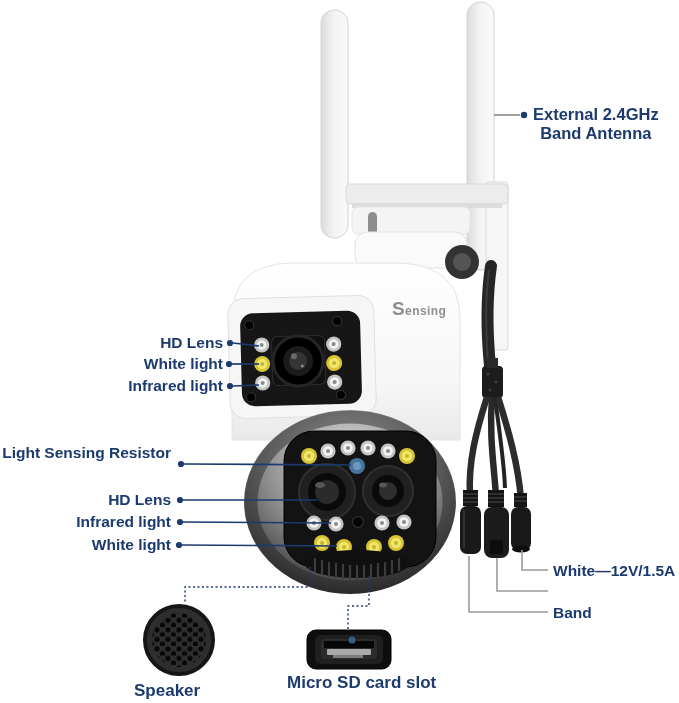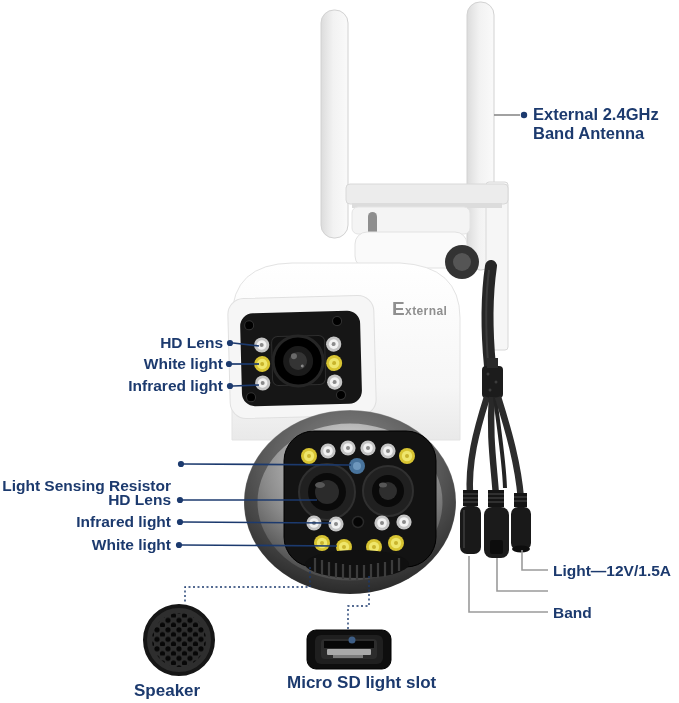--- a/index.html
+++ b/index.html
@@ -2,21 +2,21 @@
 <html><head>
 <meta charset="utf-8">
 <style>
   html,body{margin:0;padding:0;background:#fff;}
   .stage{position:relative;width:679px;height:703px;background:#ffffff;overflow:hidden;
          font-family:"Liberation Sans",sans-serif;}
   .stage svg{position:absolute;left:0;top:0;}
   .lbl{position:absolute;font-weight:bold;font-size:15.5px;line-height:18px;
        color:#1c3a6e;white-space:nowrap;}
   .lbl.r{}
-  .lbl.big{font-size:16.5px;line-height:18.5px;}
+  .lbl.big{font-size:16.5px;line-height:18.5px;text-align:center;}
   .lbl.det{font-size:17px;line-height:19px;}
   .brand{position:absolute;left:392px;top:299px;width:70px;color:#8f8f8f;
          font-weight:bold;font-size:12px;letter-spacing:.4px;line-height:20px;}
   .brand::first-letter{font-size:19px;}
 </style>
 </head>
 <body>
 
 <div class="stage">
 
@@ -217,35 +217,35 @@
 
     <path d="M 522,550 V 570 H 548" stroke="#9b9b9b" stroke-width="1.6"></path>
     <path d="M 497,558 V 591 H 548" stroke="#9b9b9b" stroke-width="1.6"></path>
     <path d="M 469,556 V 612 H 548" stroke="#9b9b9b" stroke-width="1.6"></path>
 
     <path d="M 310,567 V 587 H 185 V 603" stroke="#1c3a6e" stroke-width="1.4" stroke-dasharray="2,2.5"></path>
     <path d="M 369,576 V 606 H 348 V 629" stroke="#1c3a6e" stroke-width="1.4" stroke-dasharray="2,2.5"></path>
   </g>
 </svg>
 
-<div class="brand">External</div>
+<div class="brand">Sensing</div>
 
 <div class="lbl big" style="left:533px;top:105px;">
   <div>External 2.4GHz</div>
   <div>Band Antenna</div>
 </div>
 
 <div class="lbl r" style="right:456px;top:334px;">HD Lens</div>
 <div class="lbl r" style="right:456px;top:355px;">White light</div>
 <div class="lbl r" style="right:456px;top:377px;">Infrared light</div>
 
-<div class="lbl r" style="right:508px;top:477px;">Light Sensing Resistor</div>
+<div class="lbl r" style="right:508px;top:444px;">Light Sensing Resistor</div>
 <div class="lbl r" style="right:508px;top:491px;">HD Lens</div>
 <div class="lbl r" style="right:508px;top:513px;">Infrared light</div>
 <div class="lbl r" style="right:508px;top:536px;">White light</div>
 
-<div class="lbl" style="left:553px;top:562px;">Light—12V/1.5A</div>
+<div class="lbl" style="left:553px;top:562px;">White—12V/1.5A</div>
 <div class="lbl" style="left:553px;top:604px;">Band</div>
 
 <div class="lbl det" style="left:134px;top:681px;width:92px;text-align:left;">Speaker</div>
-<div class="lbl det" style="left:287px;top:673px;">Micro SD light slot</div>
+<div class="lbl det" style="left:287px;top:673px;">Micro SD card slot</div>
 
 </div>
 
 </body></html>

